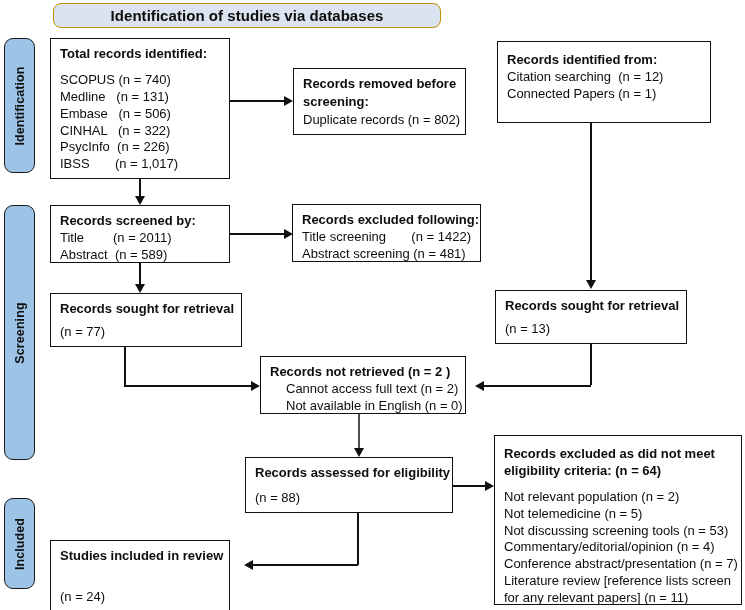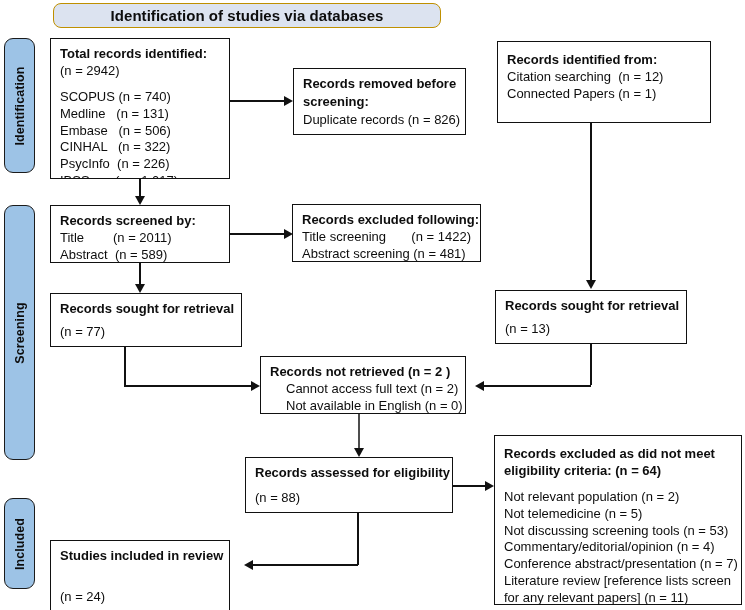--- a/index.html
+++ b/index.html
@@ -135,34 +135,33 @@
   <div class="stage-pill" style="left:4px; top:205px; width:31px; height:255px;">
     <span class="stage-label">Screening</span>
   </div>
 
   <div class="stage-pill" style="left:4px; top:498px; width:31px; height:91px;">
     <span class="stage-label">Included</span>
   </div>
 
   <div class="flowbox" style="left:50px; top:38px; width:180px; height:141px;">
     <span class="ln b">Total records identified:</span>
-    <span class="ln">(n = 2942)</span>
     <span class="ln sp"></span>
     <span class="ln">SCOPUS (n = 740)</span>
     <span class="ln">Medline   (n = 131)</span>
     <span class="ln">Embase   (n = 506)</span>
     <span class="ln">CINHAL   (n = 322)</span>
     <span class="ln">PsycInfo  (n = 226)</span>
     <span class="ln">IBSS       (n = 1,017)</span>
   </div>
 
   <div class="flowbox vcenter" style="left:293px; top:68px; width:173px; height:67px;">
     <span class="ln b">Records removed before</span>
     <span class="ln b">screening:</span>
-    <span class="ln">Duplicate records (n = 826)</span>
+    <span class="ln">Duplicate records (n = 802)</span>
   </div>
 
   <div class="flowbox" style="left:497px; top:41px; width:214px; height:82px; padding-top:10px;">
     <span class="ln b">Records identified from:</span>
     <span class="ln">Citation searching  (n = 12)</span>
     <span class="ln">Connected Papers (n = 1)</span>
   </div>
 
   <div class="flowbox vcenter" style="left:50px; top:205px; width:180px; height:58px;">
     <span class="ln b">Records screened by:</span>

